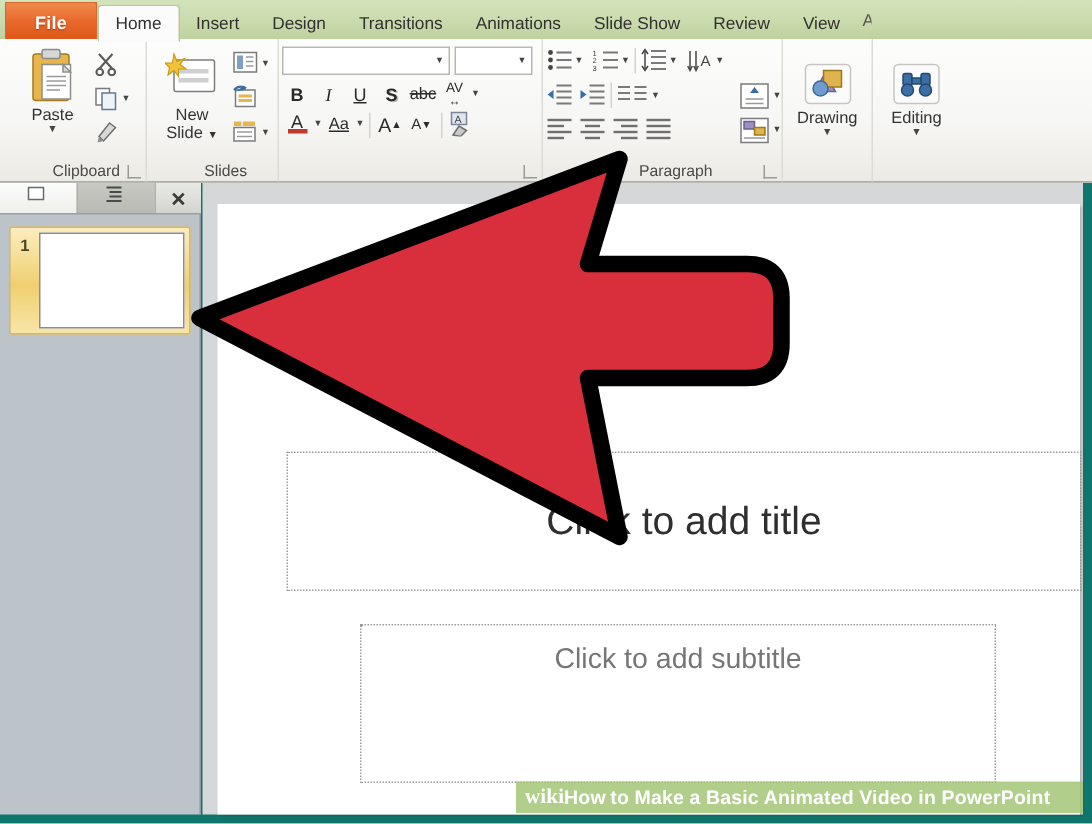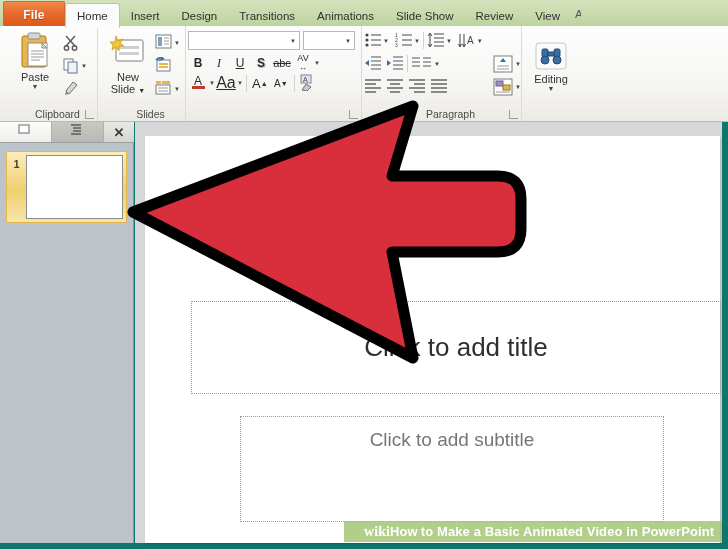--- a/index.html
+++ b/index.html
@@ -183,21 +183,21 @@
   .arrow-layer {
     position: absolute; left: 0; top: 0; width: 728px; height: 549px;
     pointer-events: none;
   }
 
   
   .watermark {
     position: absolute; left: 344px; bottom: 7px; width: 378px; height: 21px;
     background: rgba(160,196,112,.82);
     display: flex; align-items: center;
-    padding-left: 20px;
+    padding-left: 6px;
     color: #ffffff; font-size: 13px; font-weight: bold;
     letter-spacing: .1px;
     white-space: nowrap;
   }
   .wm-wiki { font-family: "Liberation Serif", serif; font-weight: bold; font-size: 14px; }
   .wm-how { font-weight: bold; }
   .wm-rest { font-weight: bold; padding-left: 3px; }
 </style>
 </head>
 <body>
@@ -385,21 +385,21 @@
           <span class="caret-s">▼</span>
         </div>
         <div class="ficon-row">
           <div class="ficon">
             <span style="display:flex;flex-direction:column;align-items:center;line-height:9px;">
               <span style="font-size:12px;">A</span>
               <span style="width:13px;height:3px;background:#c0392b;display:block;"></span>
             </span>
           </div>
           <span class="caret-s">▼</span>
-          <div class="ficon" style="font-size:16px;text-decoration:underline;">Aa</div>
+          <div class="ficon" style="font-size:11px;text-decoration:underline;">Aa</div>
           <span class="caret-s">▼</span>
           <span class="sep-v"></span>
           <div class="ficon">
             <span style="font-size:13px;">A</span>
               <span style="font-size:7px;">▲</span>
           </div>
           <div class="ficon">
             <span style="font-size:10px;">A</span>
               <span style="font-size:7px;">▼</span>
           </div>
@@ -583,20 +583,36 @@
                 </g>
             </svg>
           </span>
           <span class="caret-s">▼</span>
         </div>
       </div>
       <div class="group-label">Paragraph</div>
       <div class="group-launcher"></div>
     </div>
 
+    <div class="group" style="width:60px;">
+      <div class="group-body" style="padding-top:8px;">
+        <div class="bigbtn">
+          <div class="glyph" style="height:34px;">
+            <svg width="34" height="30" viewBox="0 0 34 30">
+              <rect x="2" y="2" width="30" height="26" rx="3" fill="#fbfbfb" stroke="#c6c6c0"></rect>
+              <polygon points="8,20 15,8 22,20" fill="#9e8fc0" stroke="#6e5d94"></polygon>
+              <rect x="14" y="6" width="12" height="11" fill="#e0b34e" stroke="#9c7a18"></rect>
+              <circle cx="12" cy="18" r="5" fill="#6f9bd1" stroke="#40689c"></circle>
+            </svg>
+          </div>
+          <div class="cap">Drawing</div>
+          <div class="caret">▼</div>
+        </div>
+      </div>
+    </div>
 
     <div class="group" style="width:58px;border-right:none;">
       <div class="group-body" style="padding-top:8px;">
         <div class="bigbtn">
           <div class="glyph" style="height:34px;">
             <svg width="34" height="30" viewBox="0 0 34 30">
               <rect x="2" y="2" width="30" height="26" rx="3" fill="#fbfbfb" stroke="#c6c6c0"></rect>
               <g fill="#3b6ea5" stroke="#24496f">
                 <rect x="8" y="8" width="6" height="8" rx="1.5"></rect>
                 <rect x="20" y="8" width="6" height="8" rx="1.5"></rect>

